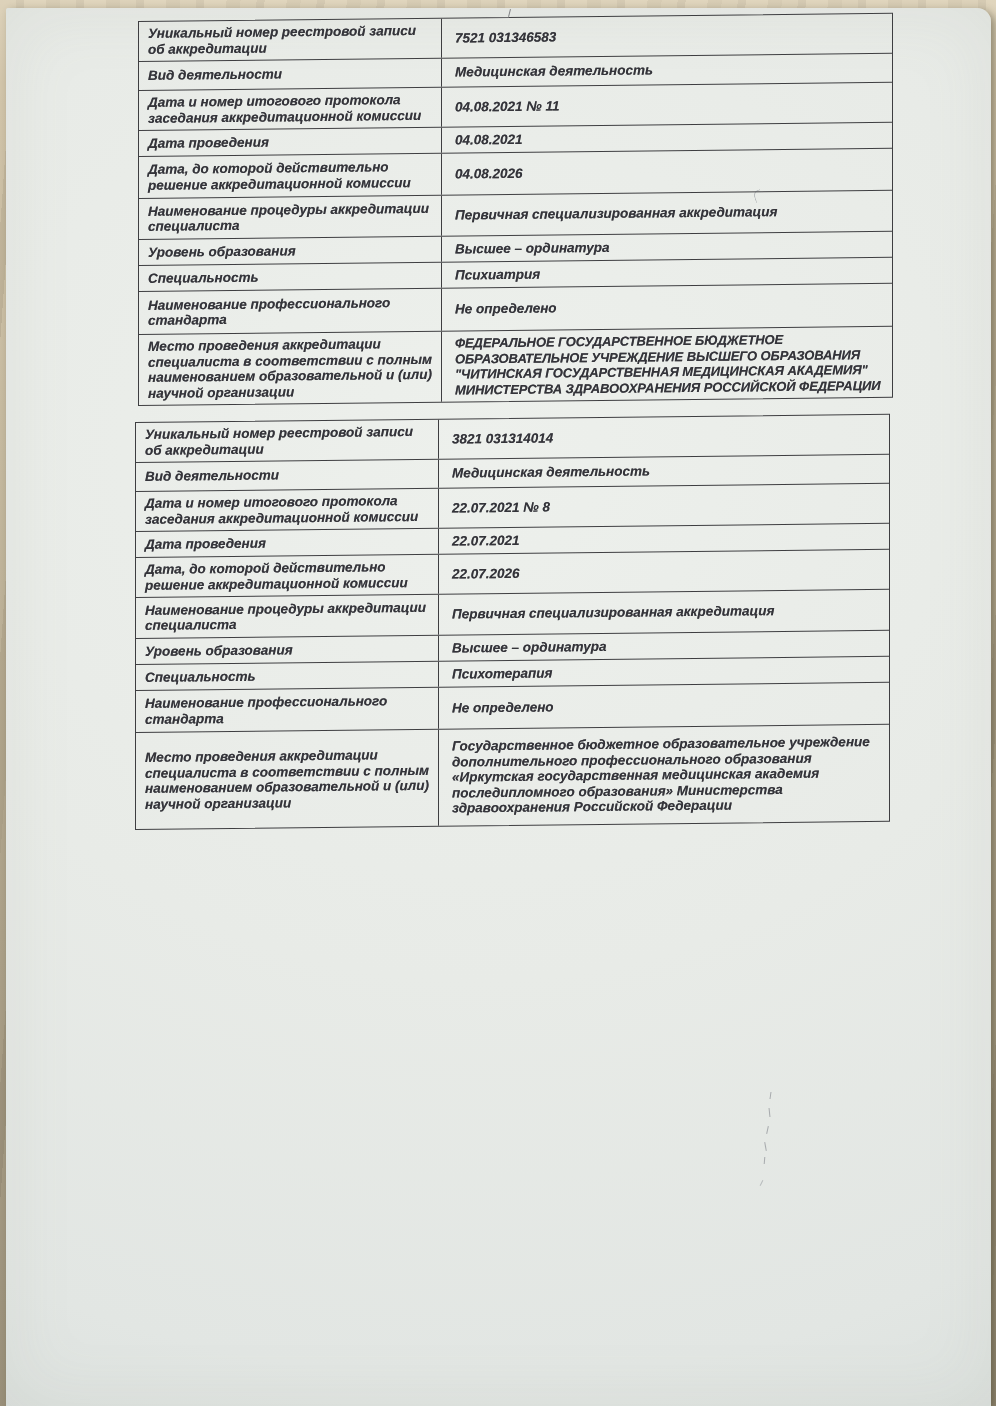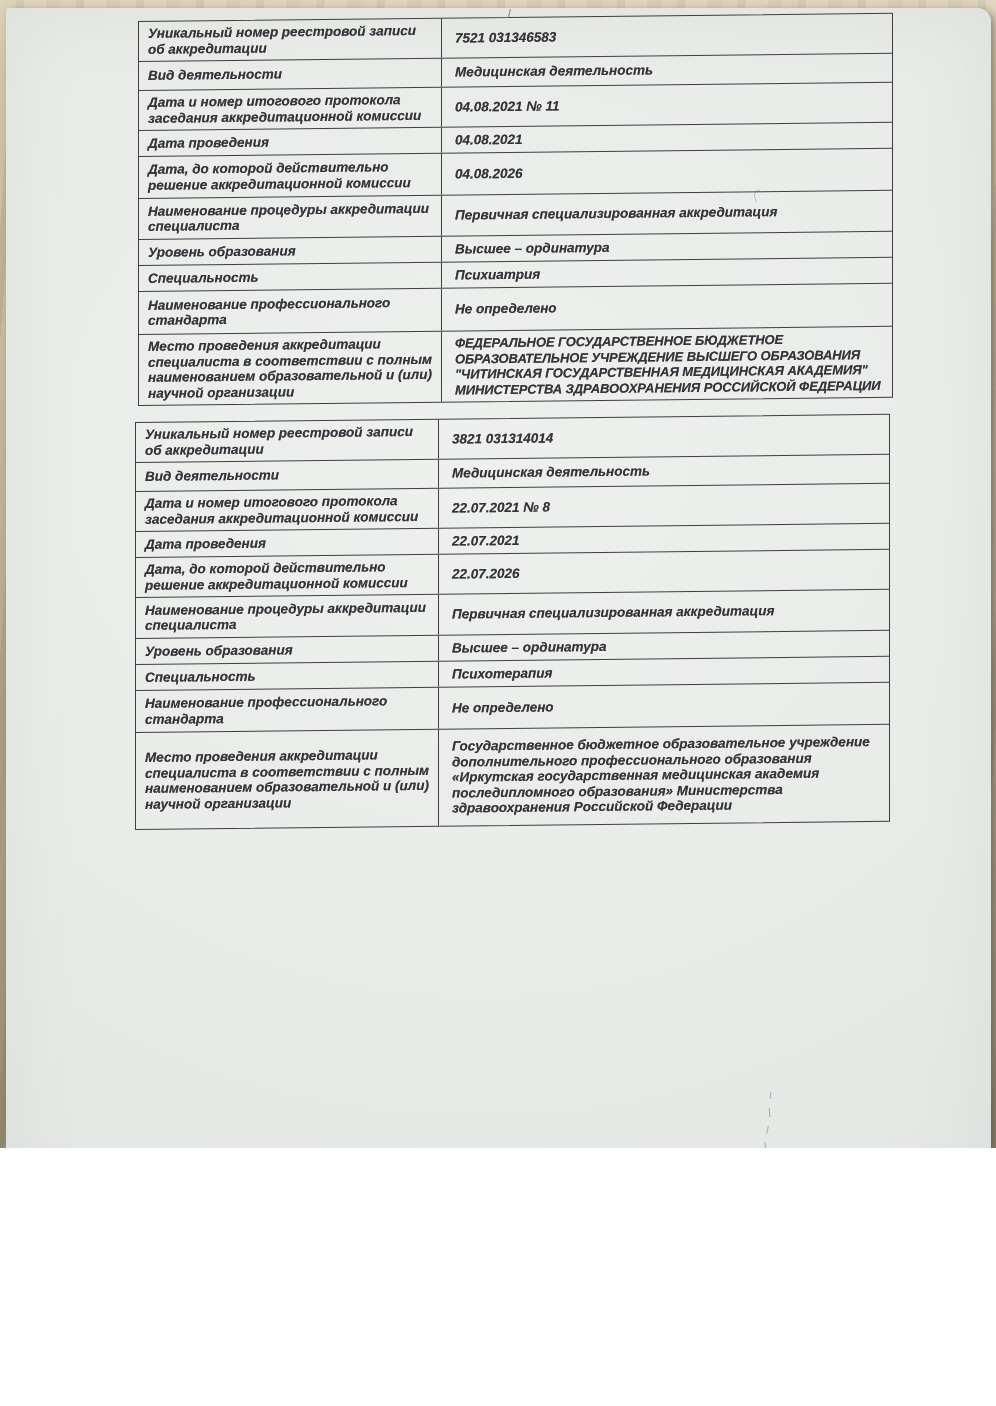--- a/index.html
+++ b/index.html
@@ -1,17 +1,17 @@
 <!DOCTYPE html>
 <html><head>
 <meta charset="utf-8">
 <style>
   html,body{margin:0;padding:0;}
   .photo{
-    position:relative;width:996px;height:1148px;overflow:hidden;
+    position:relative;width:996px;height:1406px;overflow:hidden;
     background:
       linear-gradient(180deg, rgba(255,250,235,.25) 0%, rgba(0,0,0,0) 6%, rgba(55,50,35,.38) 100%),
       repeating-linear-gradient(94deg, #d2c5aa 0 16px, #c7baa0 16px 24px, #d6c9ae 24px 46px, #cbbea3 46px 60px),
       #cbbfa4;
     font-family:"Liberation Sans", sans-serif;
   }
   .paper{
     position:absolute;left:6px;top:8px;width:985px;height:1398px;
     background:radial-gradient(120% 75% at 48% 32%, #edf0ec 0%, #e8ebe7 50%, #e2e6e3 88%, #dde2df 100%);
     border-radius:2px 14px 0 0;

